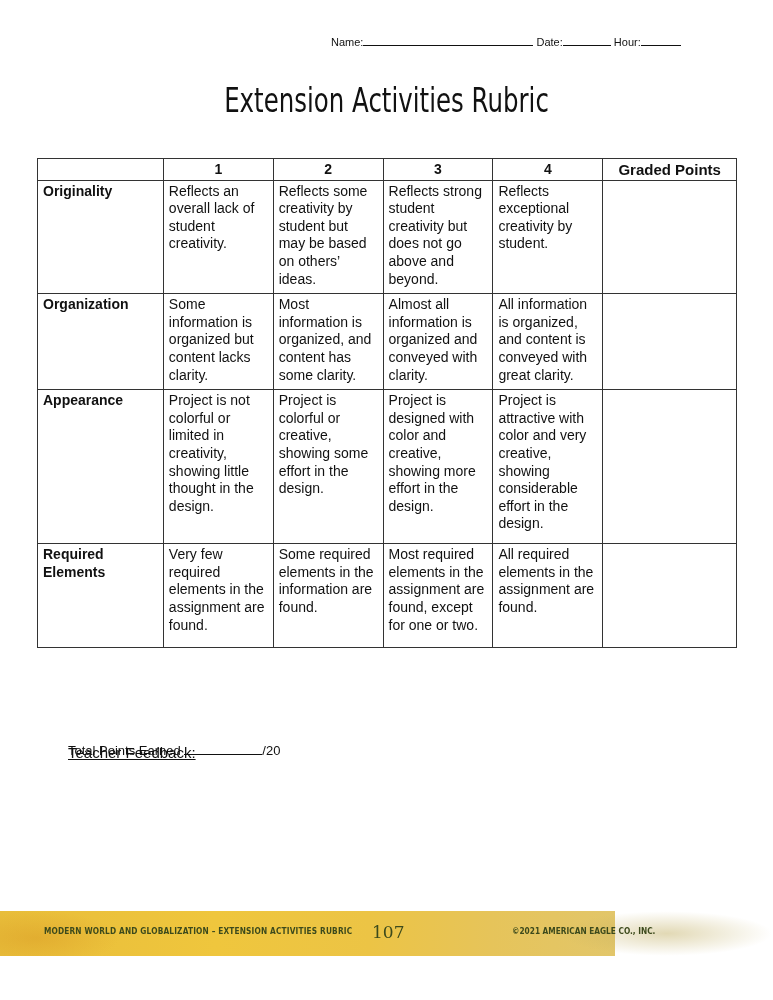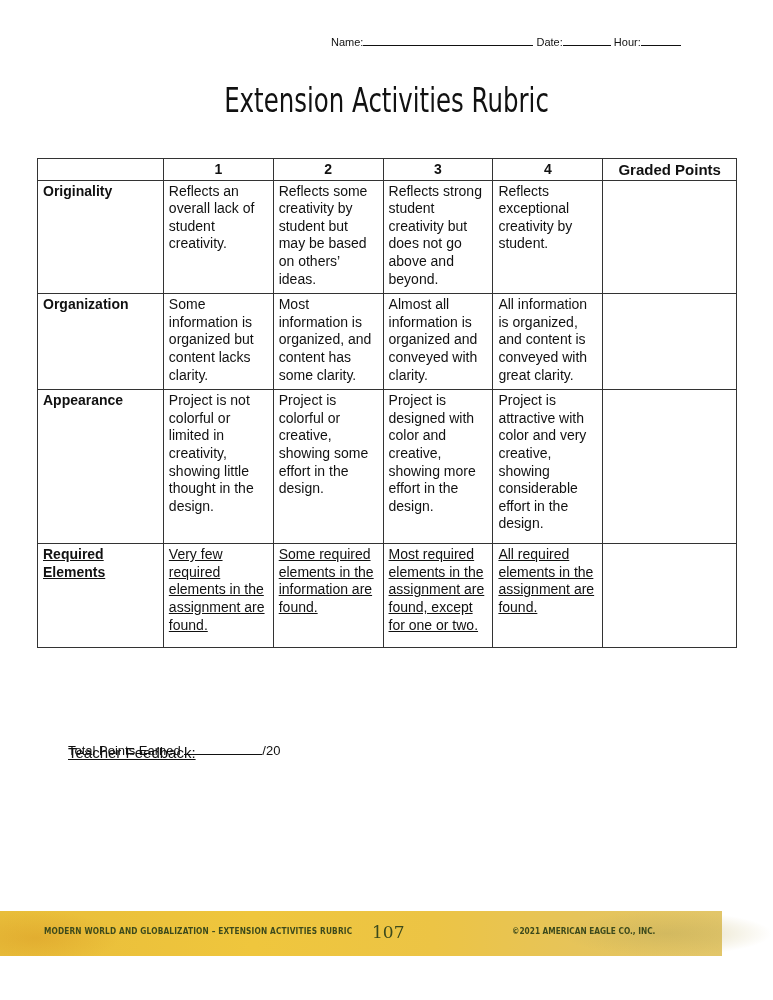--- a/index.html
+++ b/index.html
@@ -30,26 +30,26 @@
     }
     table.rubric th { text-align: center; font-weight: bold; padding: 2px 5px 1px 5px; height: 17px; }
     table.rubric th.graded { font-size: 15px; }
     table.rubric td.crit { font-weight: bold; }
     col.c0 { width: 126px; } col.c1 { width: 110px; } col.c2 { width: 110px; }
     col.c3 { width: 110px; } col.c4 { width: 110px; } col.c5 { width: 134px; }
     tr.r0 td { height: 104px; margin-left: 32px; }
     tr.r1 td { height: 52px; }
     tr.r2 td { height: 88px; }
     tr.r3 td { height: 146px; }
-    tr.r4 td { height: 96px; text-decoration: underline; }
+    tr.r4 td { height: 96px; }
     .total { position: absolute; top: 743px; left: 68px; font-size: 13px; }
     .total .blank { display: inline-block; width: 78px; border-bottom: 1px solid #111; height: 11px; }
     .feedback { position: absolute; top: 744px; left: 68px; font-size: 15px; text-decoration: underline; }
     .footer {
-      position: absolute; left: 0; top: 911px; width: 722px; height: 45px;
+      position: absolute; left: 0; top: 911px; width: 615px; height: 45px;
       background: linear-gradient(90deg, #e8bd3a 0%, #efc63d 35%, #ecc445 60%, #e6c45a 80%, #e2c66a 100%);
     }
     .footer .tex1 { position: absolute; left: 0; top: 0; width: 120px; height: 45px; background: radial-gradient(ellipse at 30% 60%, rgba(220,160,40,0.55), rgba(0,0,0,0) 70%); }
     .footer .tex2 { position: absolute; left: 560px; top: 0; width: 213px; height: 45px; background: radial-gradient(ellipse at 50% 50%, rgba(190,170,90,0.45), rgba(0,0,0,0) 70%); }
     .footer .left-text {
       position: absolute; left: 44px; top: 14px; font-size: 9.5px; font-weight: bold;
       color: #3c4a1c; letter-spacing: 0.2px; transform: scaleX(0.78); transform-origin: left;
       white-space: nowrap; font-family: "DejaVu Sans", sans-serif;
     }
     .footer .page-num {

